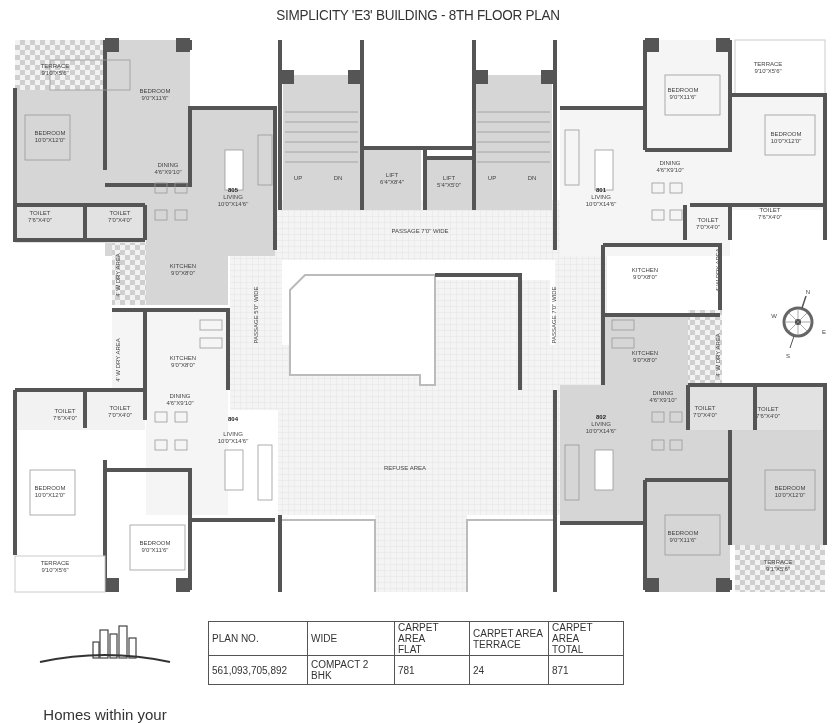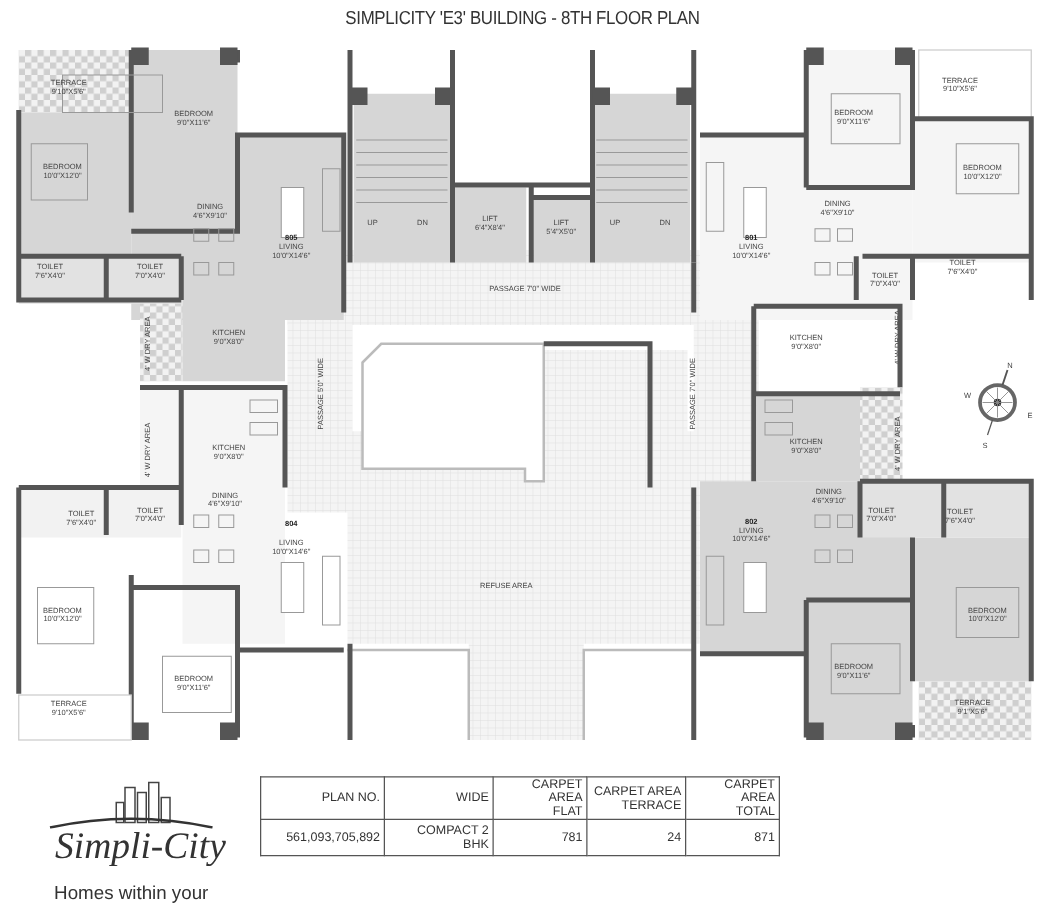--- a/index.html
+++ b/index.html
@@ -5,21 +5,21 @@
   html,body{margin:0;padding:0;background:#ffffff;}
   body{width:836px;height:723px;position:relative;overflow:hidden;font-family:"Liberation Sans",sans-serif;color:#333;}
   .title{position:absolute;left:0;top:6px;width:836px;text-align:center;font-size:15px;letter-spacing:-0.3px;color:#333;transform:scaleX(0.9);}
   svg#plan{position:absolute;left:0;top:30px;}
   .lbl{font-family:"Liberation Sans",sans-serif;font-size:6px;fill:#444;text-anchor:middle;}
   .lblb{font-family:"Liberation Sans",sans-serif;font-size:6px;fill:#222;text-anchor:middle;font-weight:bold;}
   .logo{position:absolute;left:30px;top:618px;width:150px;height:105px;}
   .logo-text{position:absolute;left:14px;top:42px;font-family:"Liberation Serif",serif;font-style:italic;font-size:30px;color:#333;white-space:nowrap;}
   .logo-tag{position:absolute;left:0;top:88px;width:150px;text-align:center;font-size:15px;color:#333;}
   table.area{position:absolute;left:208px;top:621px;border-collapse:collapse;font-size:10px;color:#333;}
-  table.area td,table.area th{border:1px solid #555;text-align:right;font-weight:normal;padding:0 3px;}
+  table.area td,table.area th{border:1px solid #555;text-align:left;font-weight:normal;padding:0 3px;}
   table.area th{height:30px;line-height:11px;}
   table.area td{height:28px;}
 </style>
 </head>
 <body>
 
 <div class="title">SIMPLICITY 'E3' BUILDING - 8TH FLOOR PLAN</div>
 
 <svg id="plan" width="836" height="570" viewBox="0 30 836 570">
   <defs>
@@ -272,21 +272,20 @@
   <svg width="150" height="45" style="position:absolute;left:0;top:0">
     <g fill="none" stroke="#444" stroke-width="1.2">
       <rect x="70" y="12" width="8" height="28"></rect>
         <rect x="80" y="16" width="7" height="24"></rect>
       <rect x="89" y="8" width="8" height="32"></rect>
         <rect x="99" y="20" width="7" height="20"></rect>
       <rect x="63" y="24" width="6" height="16"></rect>
     </g>
     <path d="M10 44 Q75 30 140 44" fill="none" stroke="#333" stroke-width="2"></path>
   </svg>
-  <div class="logo-text">Simpli-City</div>
   <div class="logo-tag">Homes within your means</div>
 </div>
 
 <table class="area">
   <tbody>
       <tr>
     <th style="width:92px">PLAN NO.</th>
     <th style="width:80px">WIDE</th>
     <th style="width:68px"><span>CARPET AREA</span><br><span>FLAT</span></th>
     <th style="width:72px"><span>CARPET AREA</span><br><span>TERRACE</span></th>

